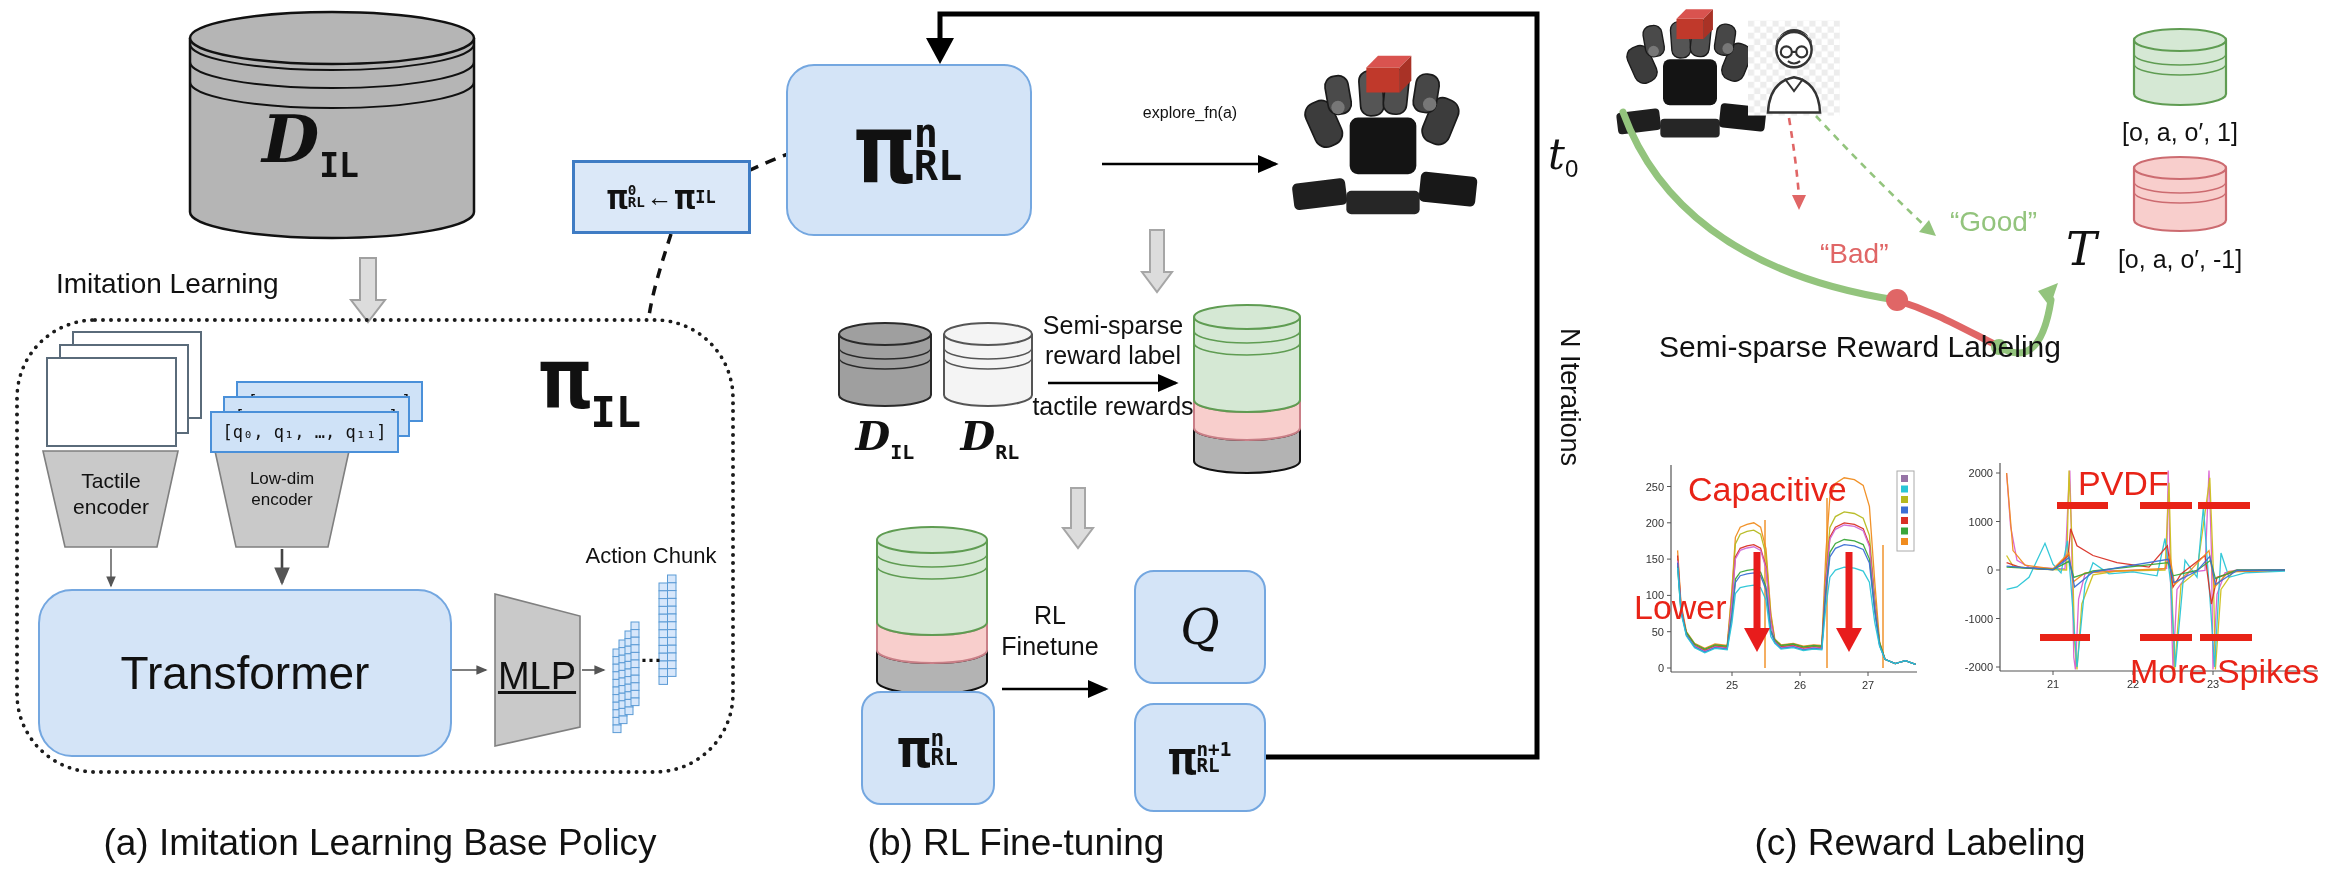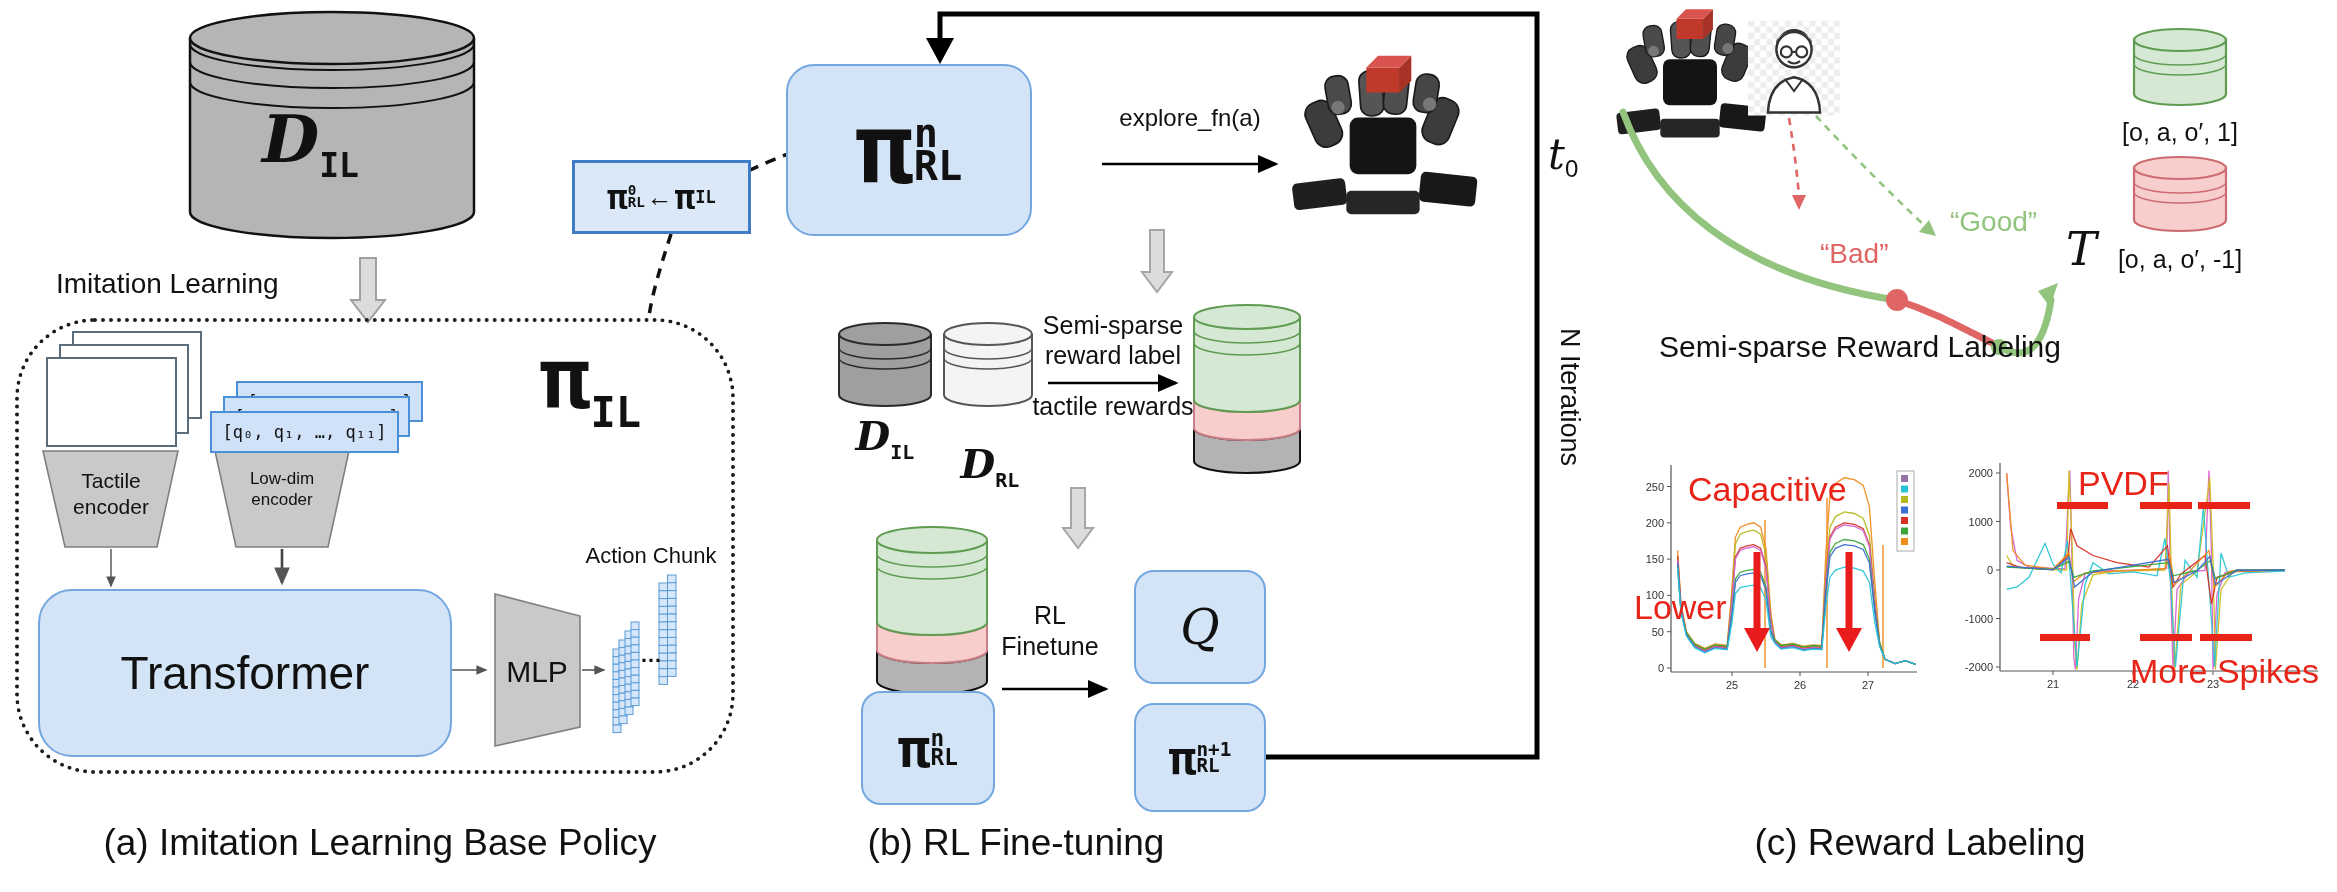--- a/index.html
+++ b/index.html
@@ -375,21 +375,21 @@
       <div>encoder</div>
   </div>
   <div class="abs ctr" style="left:282px;top:468px;font-size:17px;line-height:1.25;">
     <div>Low-dim</div>
       <div>encoder</div>
   </div>
 
   <div class="bluebox" style="left:38px;top:589px;width:410px;height:164px;border-radius:34px;">
     <span style="font-size:46px;">Transformer</span>
   </div>
-  <div class="abs ctr" style="left:537px;top:655px;font-size:30px;">MLP</div>
+  <div class="abs ctr" style="left:537px;top:655px;font-size:38px;text-decoration:underline;">MLP</div>
   <div class="abs ctr" style="left:651px;top:543px;font-size:22px;">Action Chunk</div>
   <div class="abs" style="left:640px;top:642px;font-size:22px;font-weight:bold;">…</div>
 
   <div class="abs" style="left:540px;top:330px;font-size:84px;">
     <span class="pi">π</span><span class="subonly">IL</span>
   </div>
 
   <div class="abs ctr cap-label" style="left:380px;top:822px;">(a) Imitation Learning Base Policy</div>
 
   <div class="initbox" style="left:572px;top:160px;width:173px;height:68px;font-size:34px;">
@@ -403,26 +403,26 @@
       <span class="subonly">IL</span>
   </div>
 
   <div class="bluebox" style="left:786px;top:64px;width:242px;height:168px;border-radius:28px;font-size:96px;">
     <span class="pi">π</span>
       <span class="mstack">
         <span class="s">n</span>
         <span class="s">RL</span>
       </span>
   </div>
-  <div class="abs ctr" style="left:1190px;top:104px;font-size:24px;">explore_fn(a)</div>
+  <div class="abs ctr" style="left:1190px;top:104px;font-size:16px;">explore_fn(a)</div>
 
   <div class="abs ctr" style="left:885px;top:412px;font-size:40px;">
     <span class="serifit" style="font-weight:bold;">D</span><span class="subonly">IL</span>
   </div>
-  <div class="abs ctr" style="left:990px;top:412px;font-size:40px;margin-top:28px;">
+  <div class="abs ctr" style="left:990px;top:412px;font-size:40px;">
     <span class="serifit" style="font-weight:bold;">D</span><span class="subonly">RL</span>
   </div>
 
   <div class="abs ctr small-note" style="left:1113px;top:310px;line-height:1.2;">
     <div>Semi-sparse</div>
       <div>reward label</div>
   </div>
   <div class="abs ctr small-note" style="left:1113px;top:392px;">tactile rewards</div>
 
   <div class="abs ctr small-note" style="left:1050px;top:600px;line-height:1.25;">

